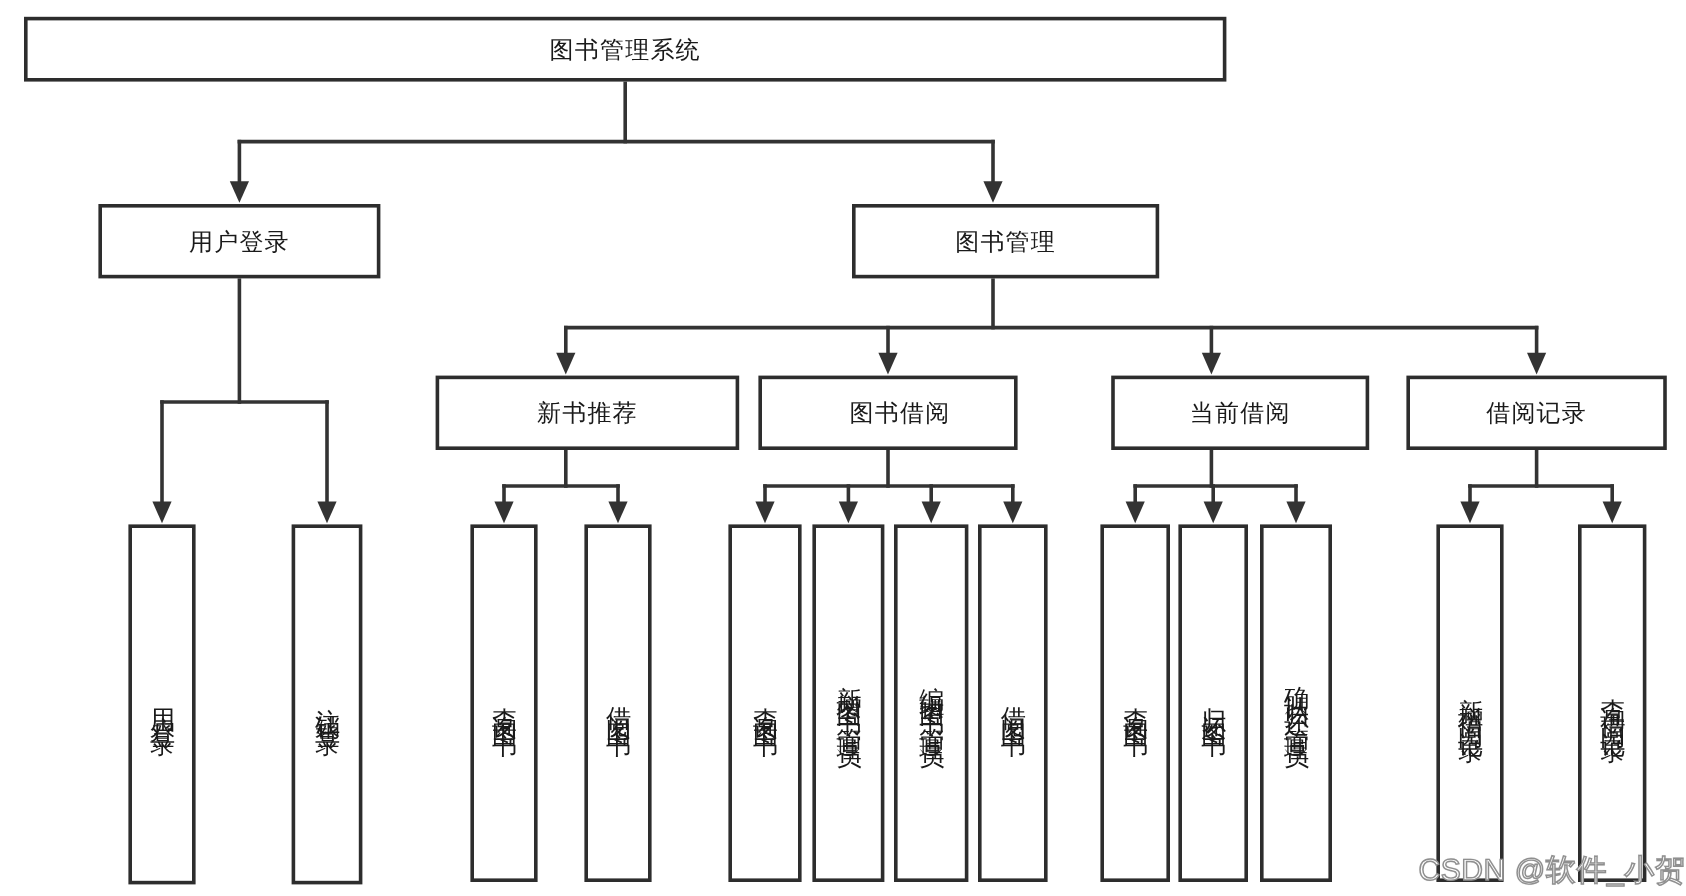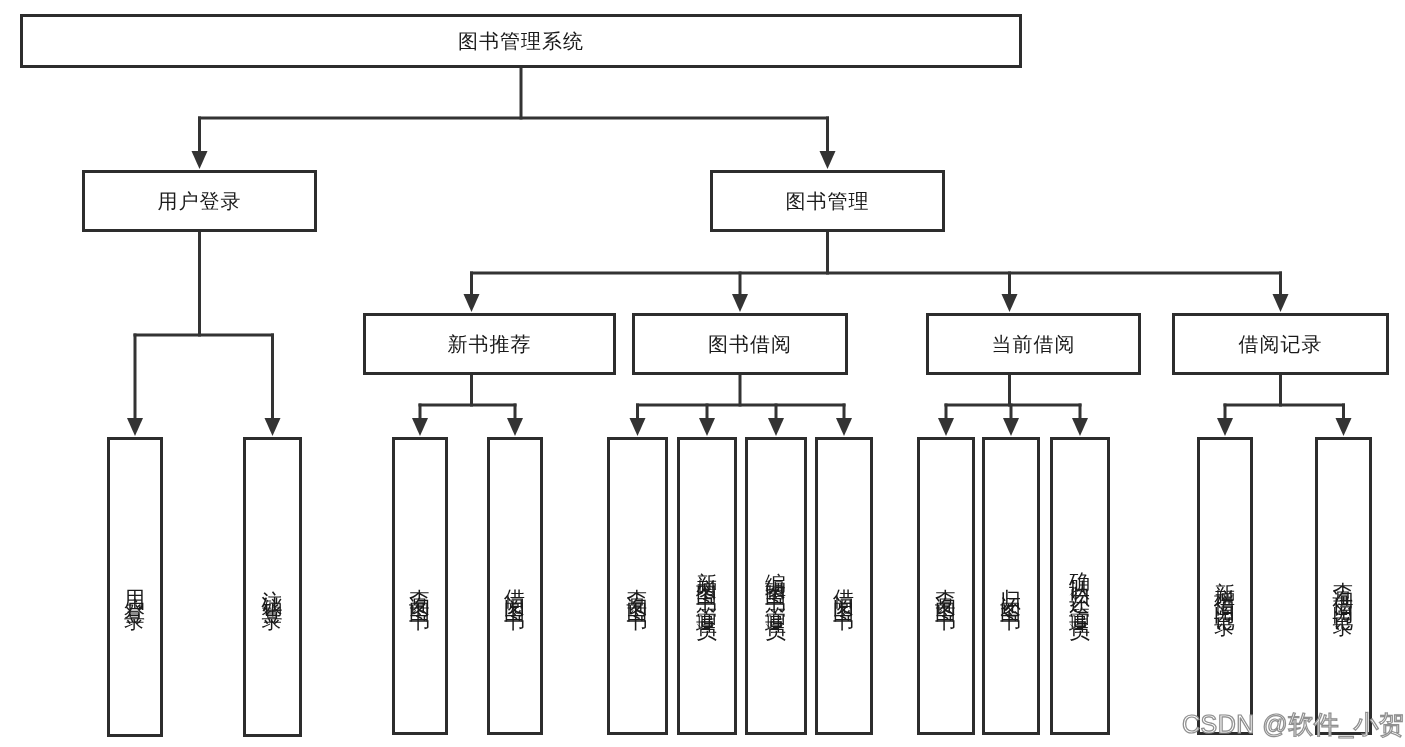--- a/index.html
+++ b/index.html
@@ -112,21 +112,21 @@
       <line x1="1225" y1="405" x2="1225" y2="421" stroke="var(--line)" stroke-width="3" stroke-linecap="square"></line>
       <polygon points="1217,418 1233,418 1225,436" fill="var(--line)"></polygon>
       <line x1="1343.5" y1="405" x2="1343.5" y2="421" stroke="var(--line)" stroke-width="3" stroke-linecap="square"></line>
       <polygon points="1335.5,418 1351.5,418 1343.5,436" fill="var(--line)"></polygon>
     </svg>
   <div id="nodes">
       <div class="node" style="left: 20px; top: 14px; width: 1002px; height: 54px; text-align: center;">图书管理系统</div>
       <div class="node" style="left: 82px; top: 170px; width: 235px; height: 62px;">用户登录</div>
       <div class="node vertical" style="left: 107px; top: 437px; width: 56px; height: 300px;">用户登录</div>
       <div class="node vertical" style="left: 243px; top: 437px; width: 59px; height: 300px;">注销登录</div>
-      <div class="node" style="left: 710px; top: 170px; width: 235px; height: 62px;">图书管理</div>
+      <div class="node" style="left: 710px; top: 170px; width: 256px; height: 62px;">图书管理</div>
       <div class="node" style="left: 363px; top: 313px; width: 253px; height: 62px;">新书推荐</div>
       <div class="node vertical" style="left: 392px; top: 437px; width: 56px; height: 298px;">查询图书</div>
       <div class="node vertical" style="left: 487px; top: 437px; width: 56px; height: 298px;">借阅图书</div>
       <div class="node" style="left: 632px; top: 313px; width: 216px; height: 62px; padding-left: 20px;">图书借阅</div>
       <div class="node vertical" style="left: 607px; top: 437px; width: 61px; height: 298px;">查询图书</div>
       <div class="node vertical" style="left: 677px; top: 437px; width: 60px; height: 298px;">新增图书（管理员）</div>
       <div class="node vertical" style="left: 745px; top: 437px; width: 62px; height: 298px;">编辑图书（管理员）</div>
       <div class="node vertical" style="left: 815px; top: 437px; width: 58px; height: 298px;">借阅图书</div>
       <div class="node" style="left: 926px; top: 313px; width: 215px; height: 62px;">当前借阅</div>
       <div class="node vertical" style="left: 917px; top: 437px; width: 58px; height: 298px;">查询图书</div>

